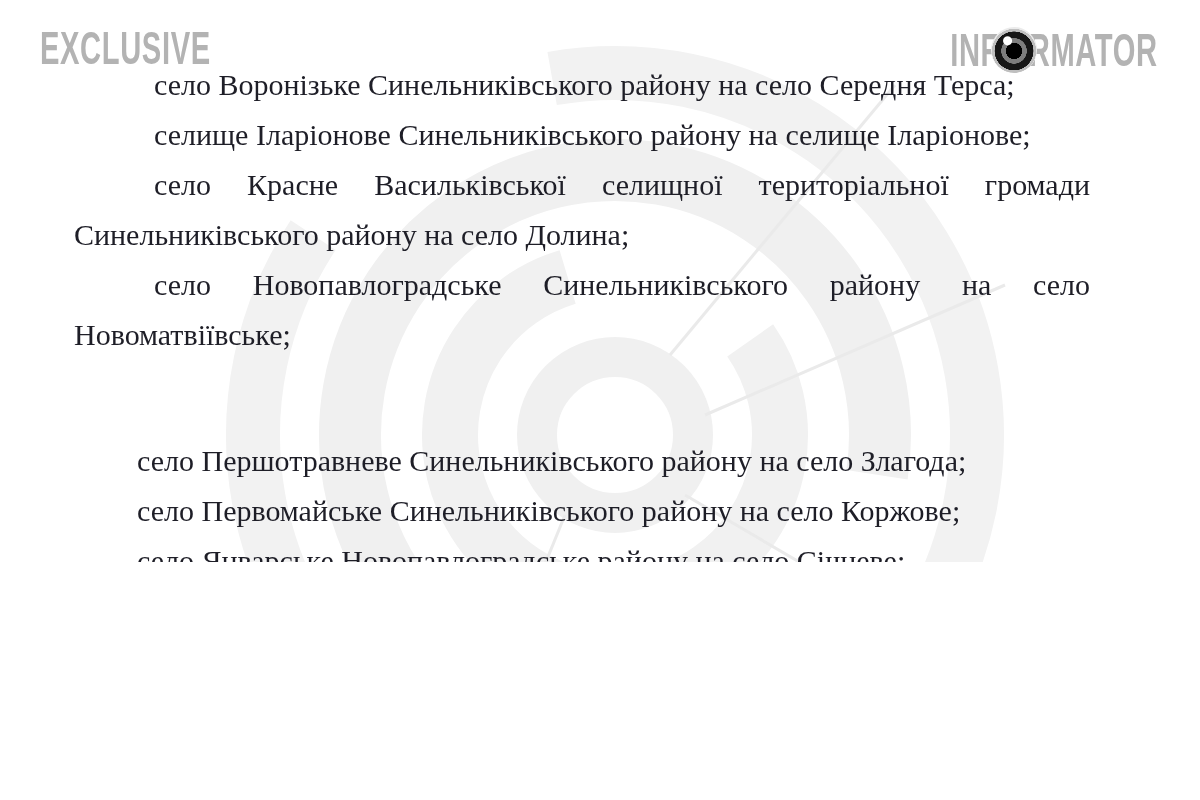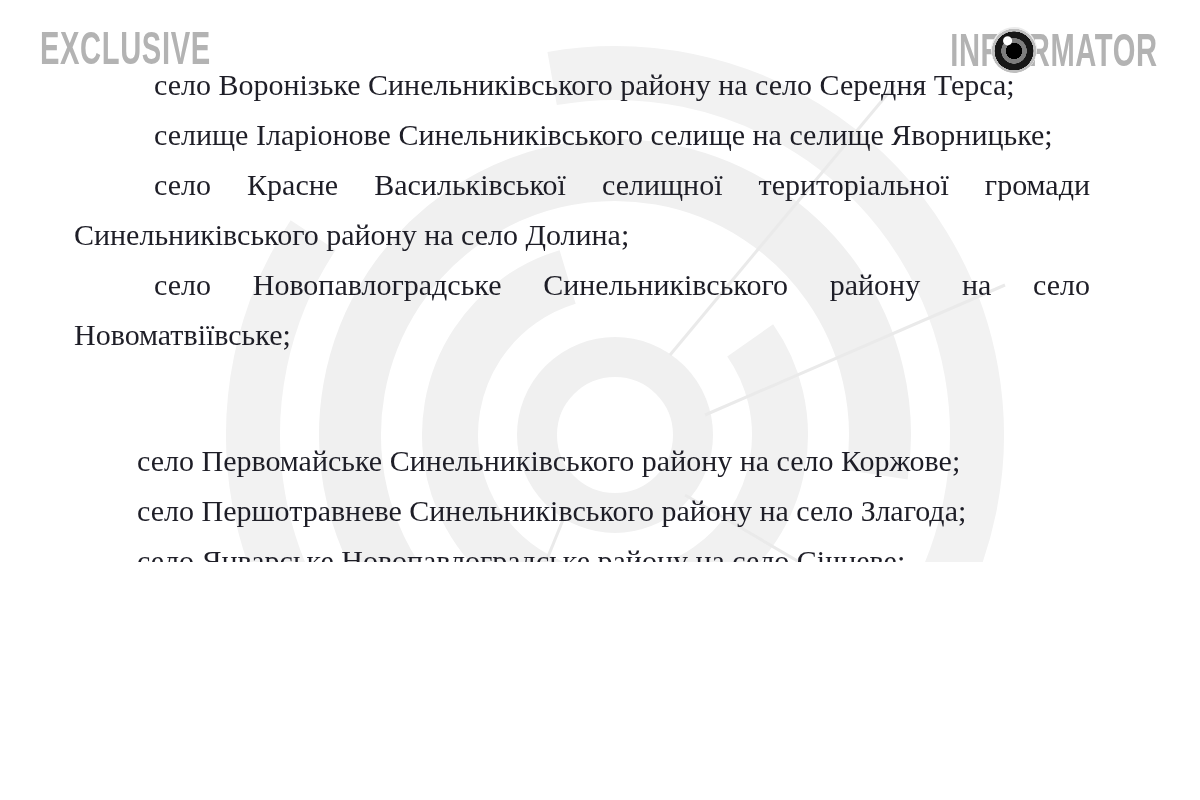--- a/index.html
+++ b/index.html
@@ -98,22 +98,22 @@
   <div class="brand brand-left">EXCLUSIVE</div>
 
   <div class="brand brand-right">
     <span>INF</span>
     <span class="eye-icon"></span>
     <span>RMATOR</span>
   </div>
 
   <div class="doc">
     <p class="g1">село Воронізьке Синельниківського району на село Середня Терса;</p>
-    <p class="g1">селище Іларіонове Синельниківського селище на селище Яворницьке;</p>
+    <p class="g1">селище Іларіонове Синельниківського району на селище Іларіонове;</p>
     <p class="g1">село Красне Васильківської селищної територіальної громади Синельниківського району на село Долина;</p>
     <p class="g1">село Новопавлоградське Синельниківського району на село Новоматвіївське;</p>
     <div class="gap"></div>
+    <p class="g2">село Першотравневе Синельниківського району на село Злагода;</p>
     <p class="g2">село Первомайське Синельниківського району на село Коржове;</p>
-    <p class="g2">село Першотравневе Синельниківського району на село Злагода;</p>
     <p class="g2">село Январське Новопавлоградське району на село Січневе;</p>
   </div>
 
 </div>
 
 </body></html>

